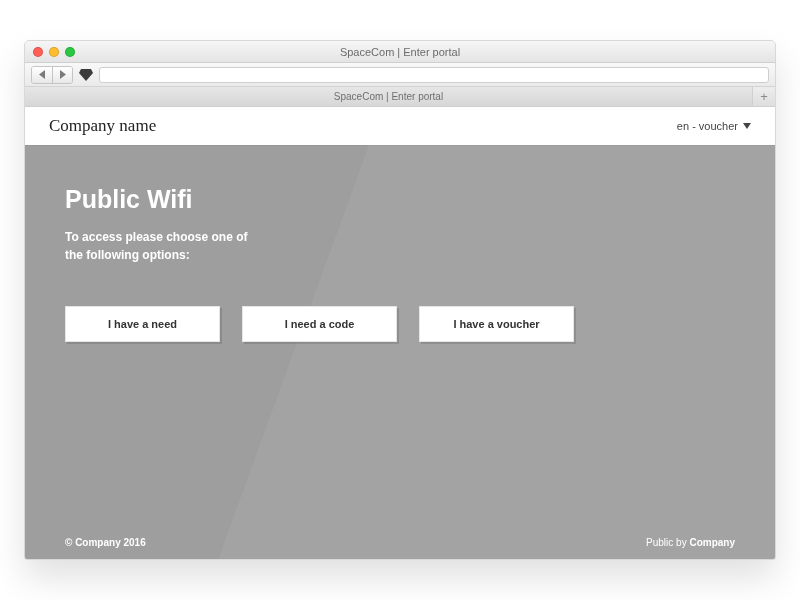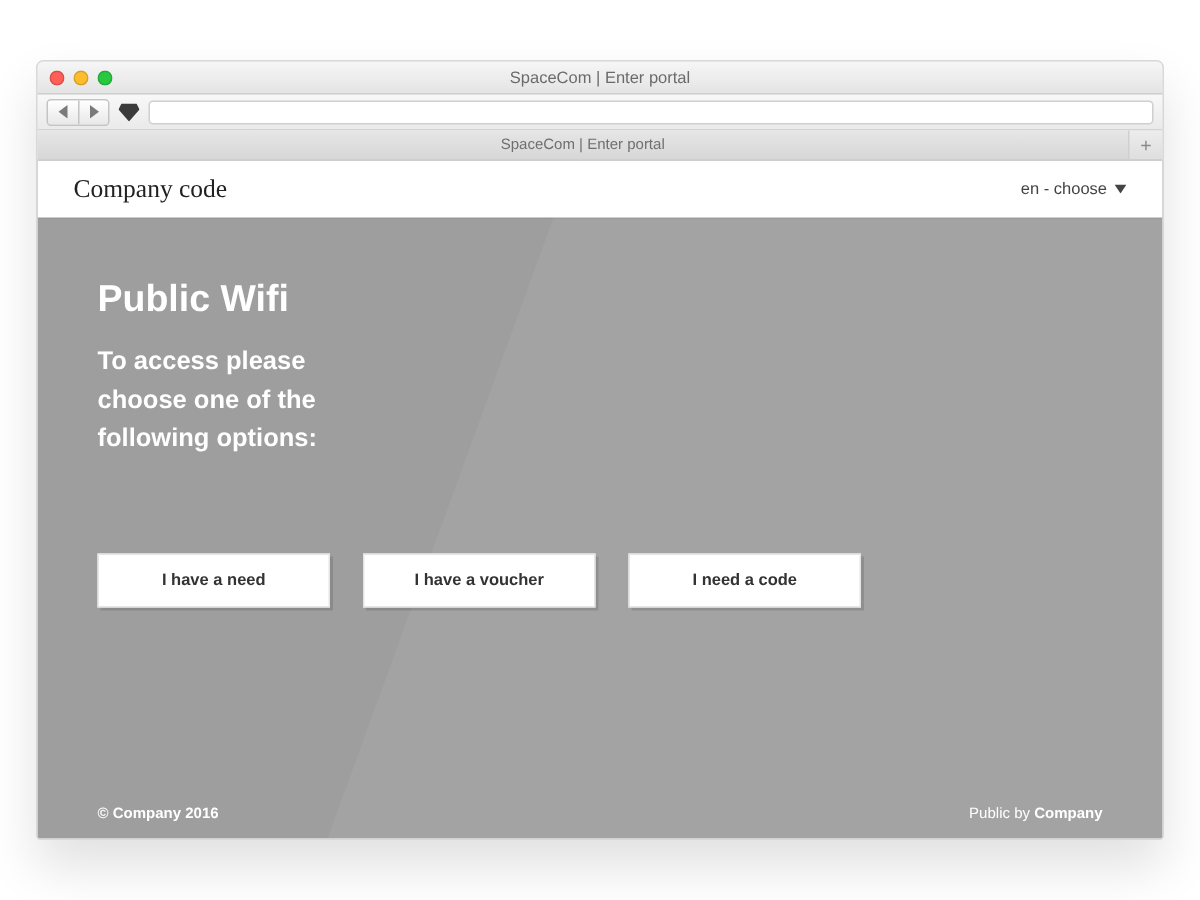--- a/index.html
+++ b/index.html
@@ -174,25 +174,25 @@
     color: #ffffff;
     position: relative;
     z-index: 2;
   }
   .content h1 {
     font-size: 25px;
     font-weight: 700;
     margin-bottom: 14px;
   }
   .content p {
-    font-size: 17px;
+    font-size: 12px;
     line-height: 1.5;
     max-width: 200px;
     font-weight: 600;
-    margin-bottom: 64px;
+    margin-bottom: 42px;
   }
   .options {
     display: flex;
     gap: 22px;
   }
   .opt {
     background: #ffffff;
     height: 36px;
     width: 155px;
     display: flex;
@@ -259,42 +259,42 @@
   <div class="tabbar">
     <div class="tab">
       <span>SpaceCom | Enter portal</span>
     </div>
     <div class="tab-add">+</div>
   </div>
 
   <div class="page">
 
     <div class="topbar">
-      <div class="company">Company code</div>
+      <div class="company">Company name</div>
       <div class="lang">
-        <span>en - choose</span>
+        <span>en - voucher</span>
         <svg viewBox="0 0 8 6">
             <path d="M0 0 L8 0 L4 6 Z"></path>
           </svg>
       </div>
     </div>
 
     <div class="content">
       <h1>Public Wifi</h1>
       <p>To access please choose one of the following options:</p>
 
       <div class="options">
         <div class="opt">
           <span>I have a need</span>
         </div>
         <div class="opt">
-          <span>I have a voucher</span>
+          <span>I need a code</span>
         </div>
         <div class="opt">
-          <span>I need a code</span>
+          <span>I have a voucher</span>
         </div>
       </div>
     </div>
 
     <div class="footer">
       <div>© Company 2016</div>
       <div class="powered">
         <span>Public by </span><strong>Company</strong>
       </div>
     </div>

